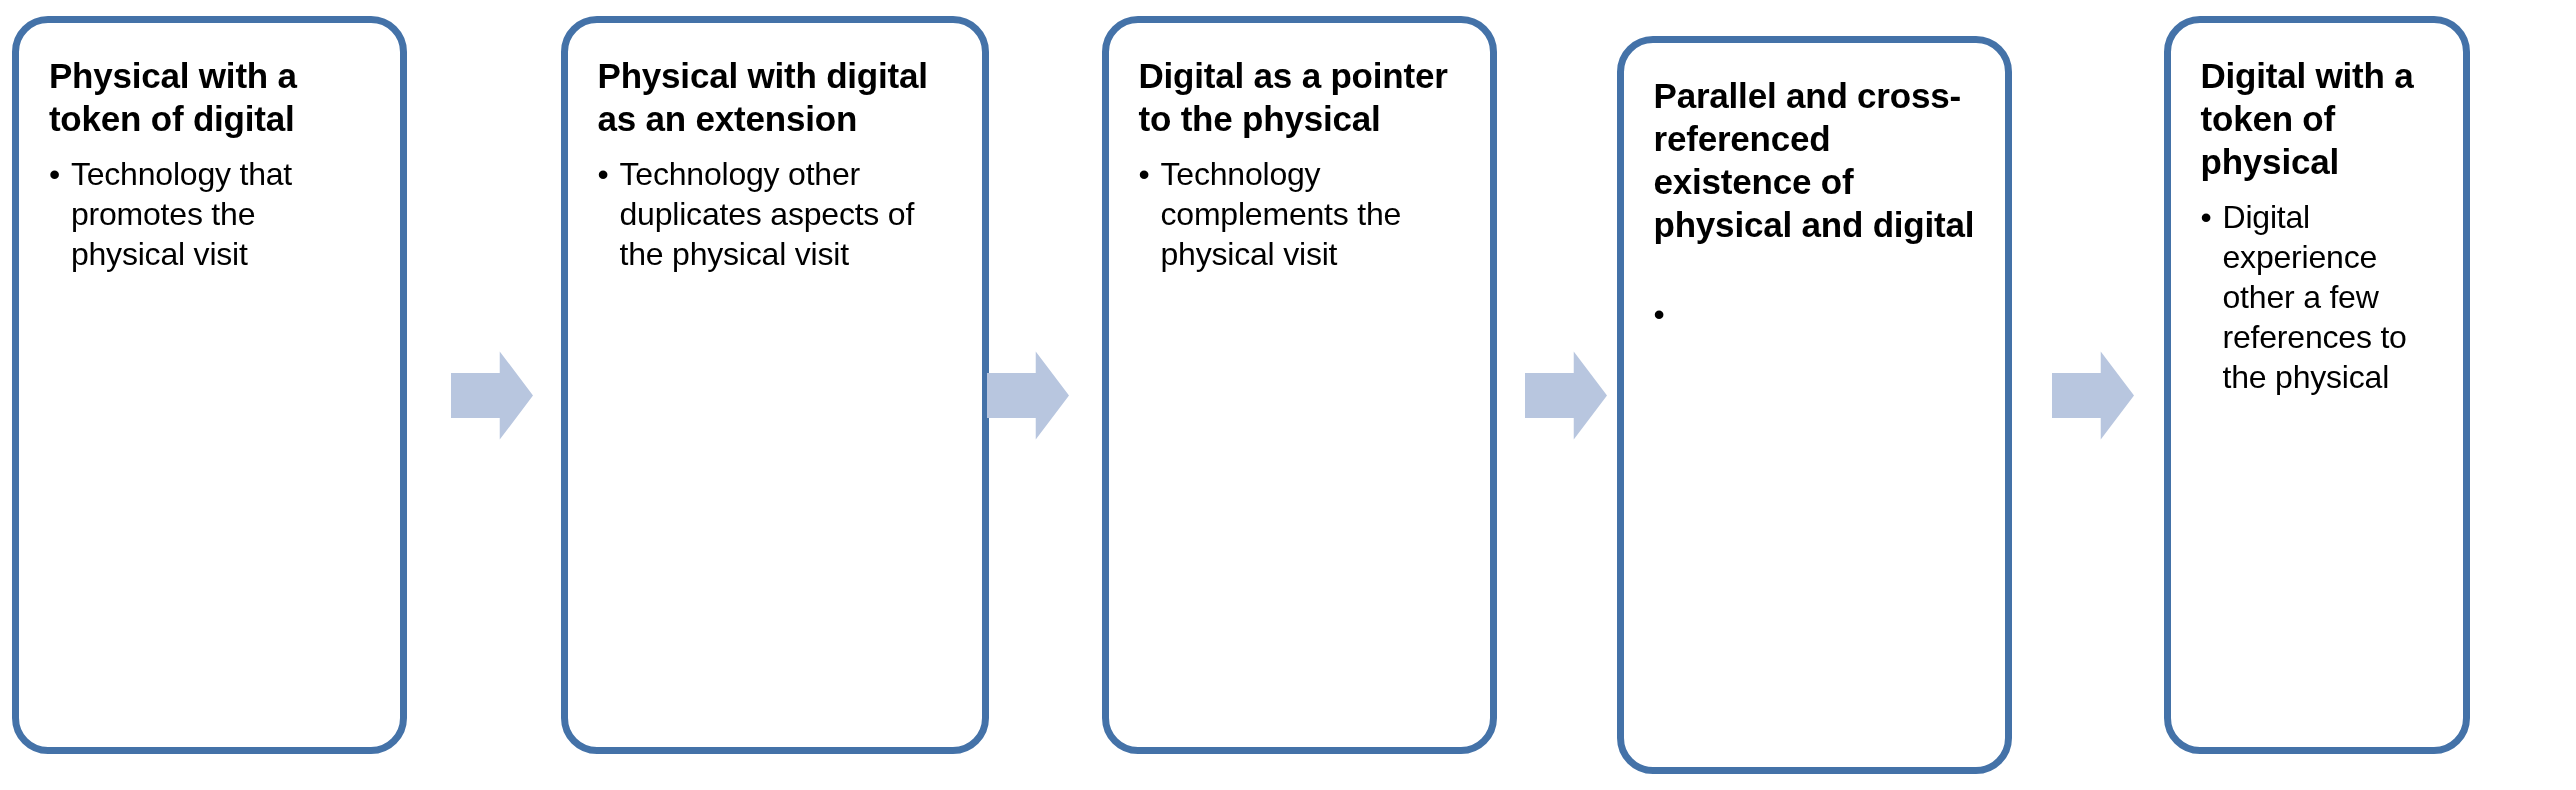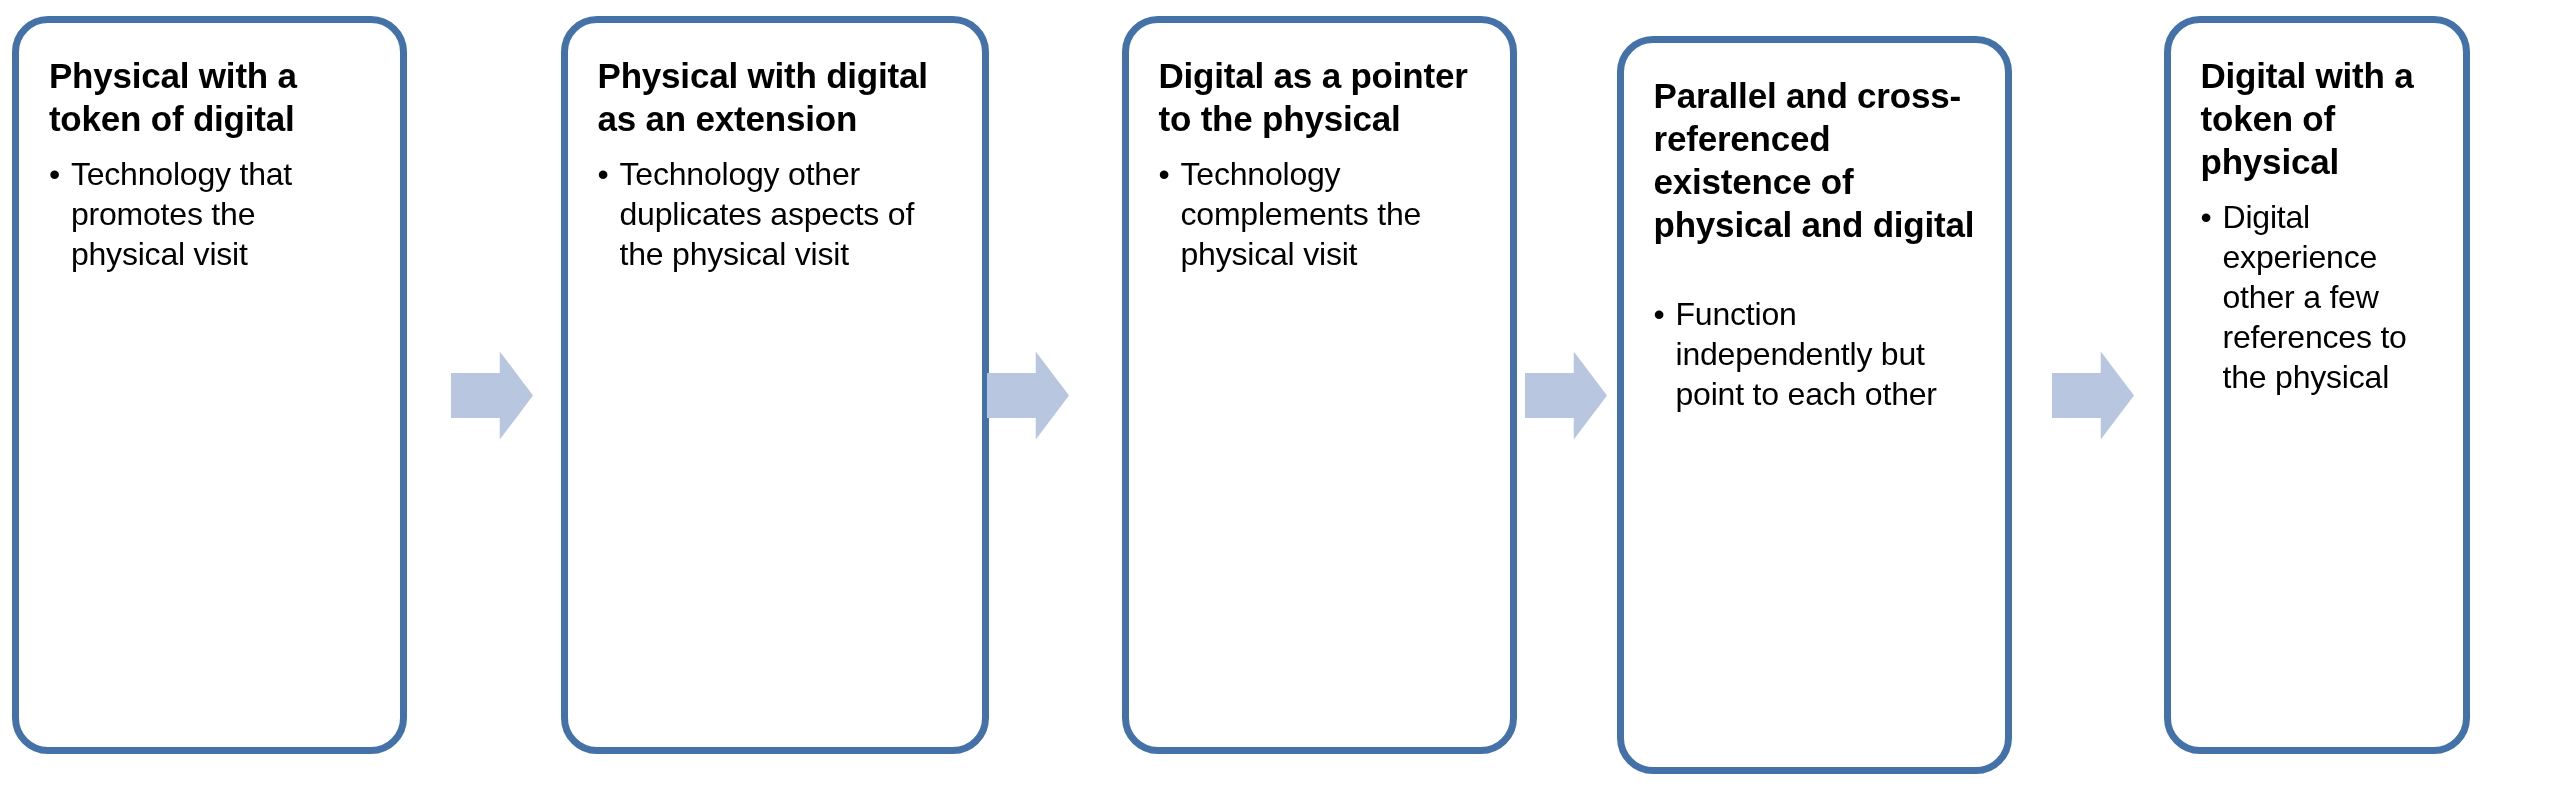--- a/index.html
+++ b/index.html
@@ -81,21 +81,21 @@
     position: absolute;
     top: 351px;
     width: 82px;
     height: 89px;
   }
   .arrow svg { display: block; width: 82px; height: 89px; }
 
   
   .s1 { left: 12.4px;   width: 395px; }
   .s2 { left: 561px;  width: 428px; }
-  .s3 { left: 1102px; width: 395px; margin-left: 20px; }
+  .s3 { left: 1102px; width: 395px; }
   .s4 { left: 1617px; width: 395px; margin-top: 20px; }
   .s5 { left: 2164px; width: 306px; }
 
   .a1 { left: 451px;  }
   .a2 { left: 987px; }
   .a3 { left: 1525px; }
   .a4 { left: 2052px; }
 </style>
 </head>
 <body>
@@ -148,21 +148,20 @@
     <svg viewBox="0 0 106 114" xmlns="http://www.w3.org/2000/svg" aria-hidden="true">
       <polygon points="0,28 63,28 63,0 106,57 63,114 63,86 0,86" fill="#B8C6DF"></polygon>
     </svg>
   </div>
 
   <div class="stage s4 gap-lg">
     <div class="stage-title">Parallel and cross-referenced existence of physical and digital</div>
     <ul class="stage-bullets">
       <li class="stage-bullet">
         <span class="bullet-marker">•</span>
-        <span>Function independently but point to each other</span>
       </li>
     </ul>
   </div>
 
   <div class="arrow a4">
     <svg viewBox="0 0 106 114" xmlns="http://www.w3.org/2000/svg" aria-hidden="true">
       <polygon points="0,28 63,28 63,0 106,57 63,114 63,86 0,86" fill="#B8C6DF"></polygon>
     </svg>
   </div>
 

